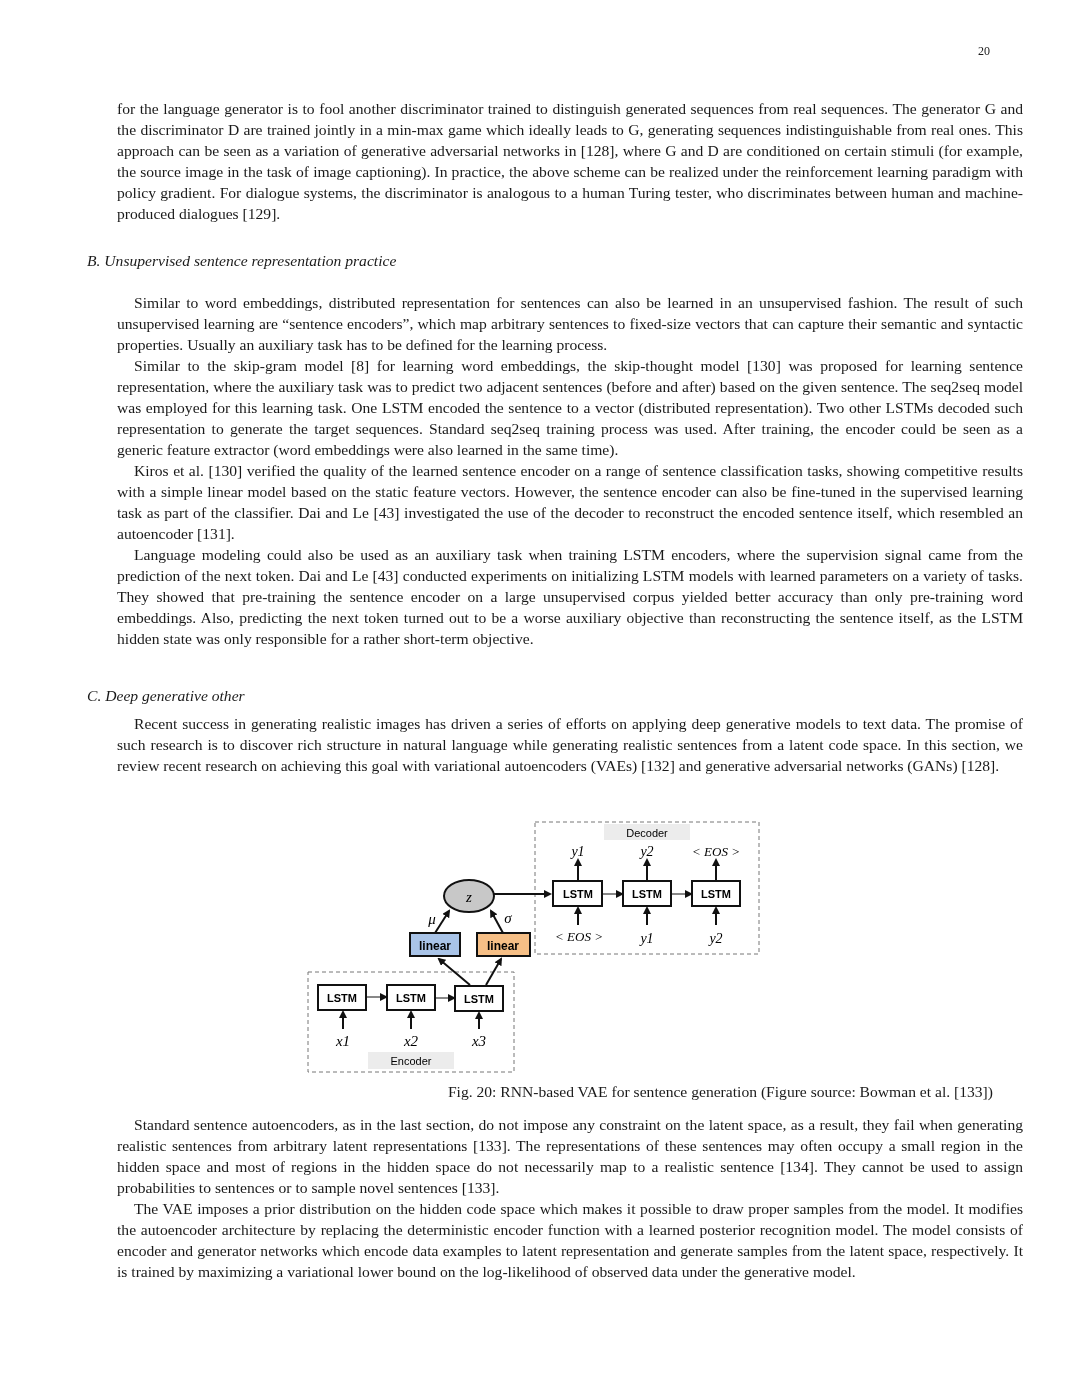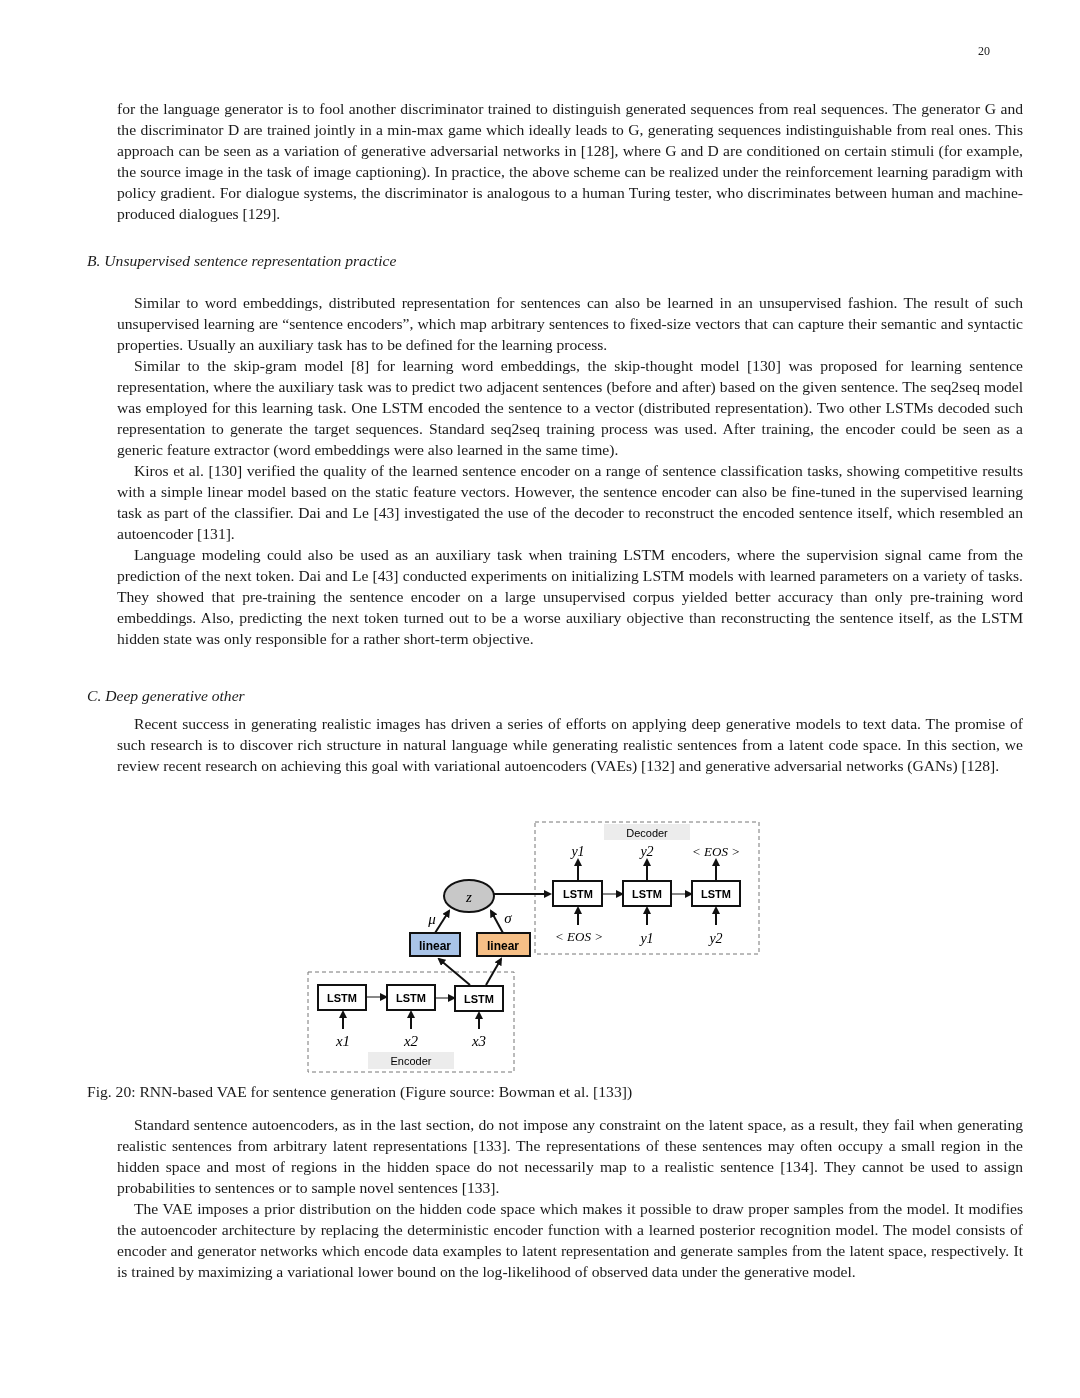--- a/index.html
+++ b/index.html
@@ -4,21 +4,21 @@
 <style>
   html, body { margin: 0; padding: 0; background: #ffffff; }
   body { width: 1080px; height: 1398px; position: relative; overflow: hidden;
          font-family: "Liberation Serif", "DejaVu Serif", serif; color: #1a1a1a; }
   .page-num { position: absolute; top: 44px; left: 978px; font-size: 12px; }
   .block { position: absolute; left: 87px; width: 906px; font-size: 15.6px; line-height: 21px;
            text-align: justify; text-align-last: left; margin-left: 30px; }
   .block p { margin: 0; text-indent: 17px; }
   .block p.noindent { text-indent: 0; }
   .heading { position: absolute; left: 87px; font-style: italic; font-size: 15.6px; }
-  .caption { position: absolute; left: 87px; width: 906px; text-align: left; top: 1083px; font-size: 15.6px; }
+  .caption { position: absolute; left: 87px; width: 906px; text-align: right; top: 1083px; font-size: 15.6px; }
   .figure { position: absolute; left: 294px; top: 815px; width: 480px; height: 260px; }
   svg text.sans { font-family: "Liberation Sans", "DejaVu Sans", sans-serif; }
   svg text.math { font-family: "Liberation Serif", "DejaVu Serif", serif; font-style: italic; }
 </style>
 </head>
 <body>
 
 <div class="page-num">20</div>
 
 <div class="block" style="top:98px;">

